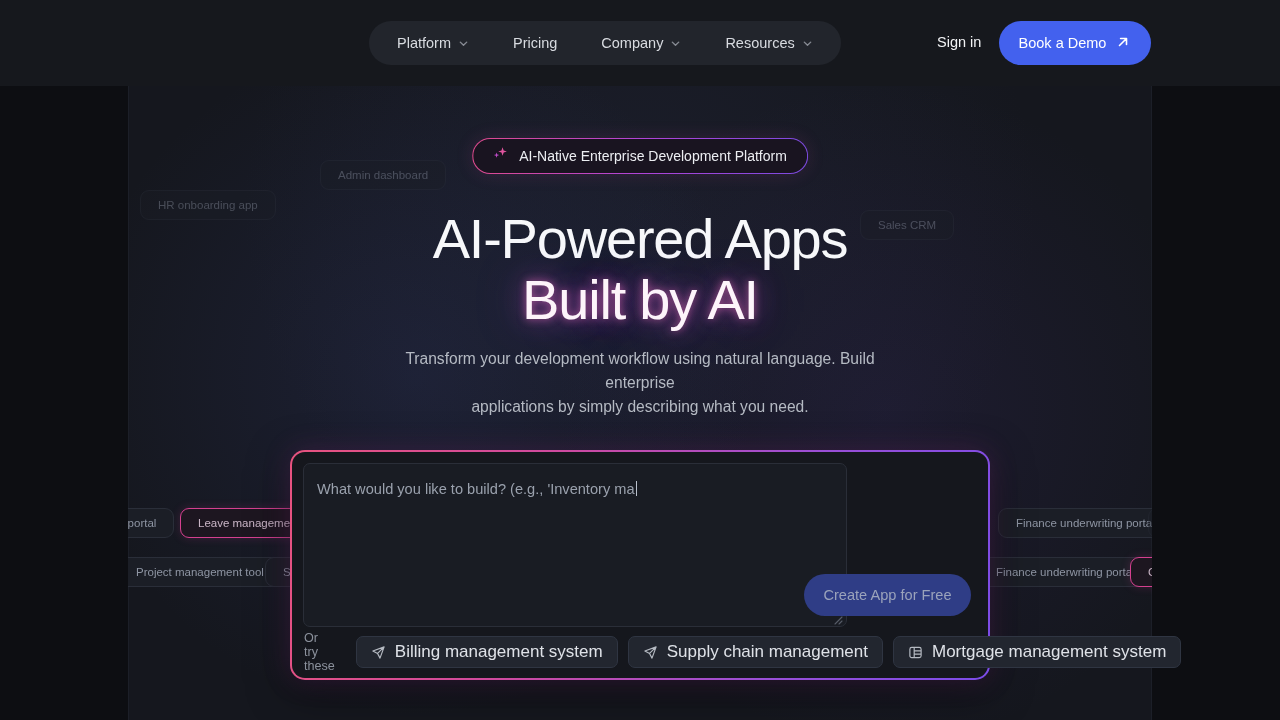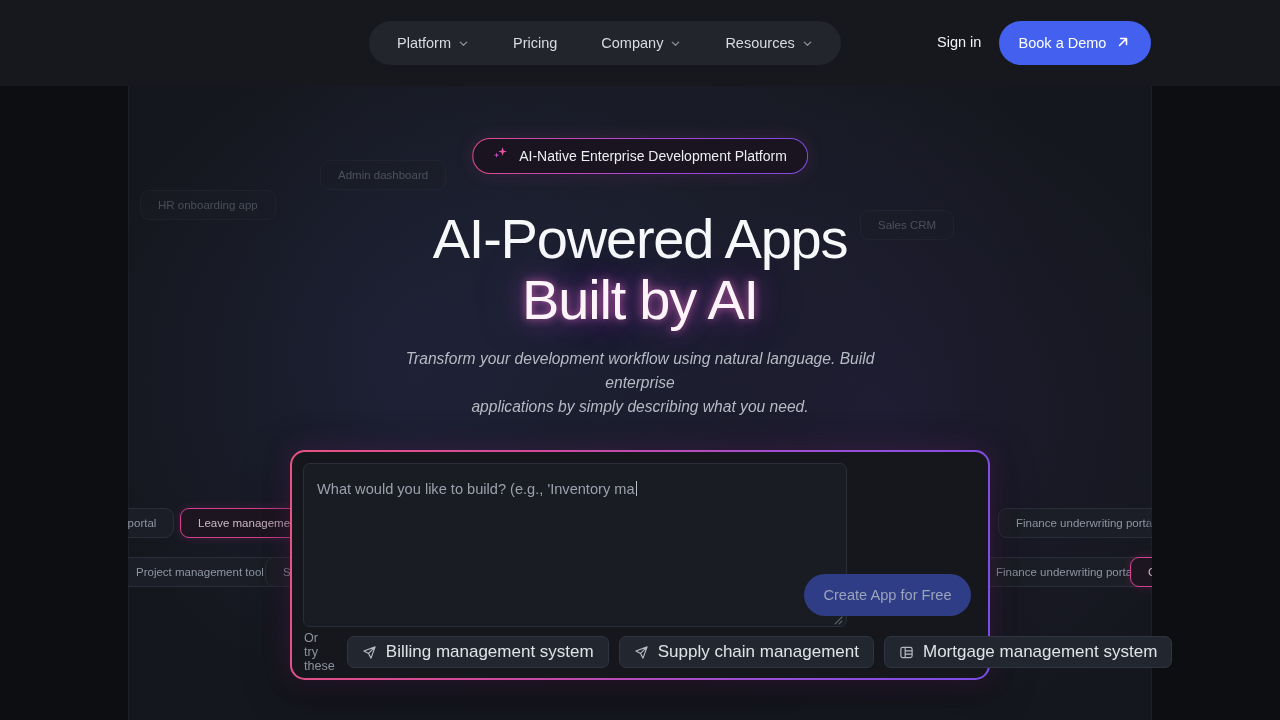--- a/index.html
+++ b/index.html
@@ -117,21 +117,20 @@
       0 0 9px rgba(255,120,200,0.62),
       0 0 26px rgba(210,80,230,0.48),
       0 0 52px rgba(150,80,255,0.35);
   }
 
   .hero-sub {
     position: absolute; left: 0; top: 347px; width: 100%;
     text-align: center;
     color: #b5bac3; font-size: 15.6px; line-height: 24px;
     font-weight: 400;
-    font-style: italic;
   }
 
   
   .bg-chips { position: absolute; left:128px; top:82px; width:1024px; height:638px; overflow:hidden; z-index: 5; }
   .bgchip {
     position: absolute;
     height: 30px;
     display: flex; align-items: center;
     padding: 0 17px;
     border-radius: 9px;
@@ -195,21 +194,21 @@
     background: #2f3d86;
     border-radius: 21px;
     display: flex; align-items: center; justify-content: center;
     cursor: pointer;
   }
   .create-btn span { color: #9ba3bb; font-size: 14.6px; }
 
   .try-row {
     position: absolute; left: 12px; bottom: 10px;
     height: 32px;
-    display: flex; align-items: center; gap: 11px;
+    display: flex; align-items: center; gap: 20px;
   }
   .try-label { color: #8b919c; font-size: 12.6px; margin-right: 1px; }
   .try-chip {
     height: 32px;
     display: flex; align-items: center; gap: 9px;
     padding: 0 14px;
     background: #22262f;
     border: 1px solid #2f3542;
     border-radius: 7px;
     color: #dfe2e8; font-size: 17px;

